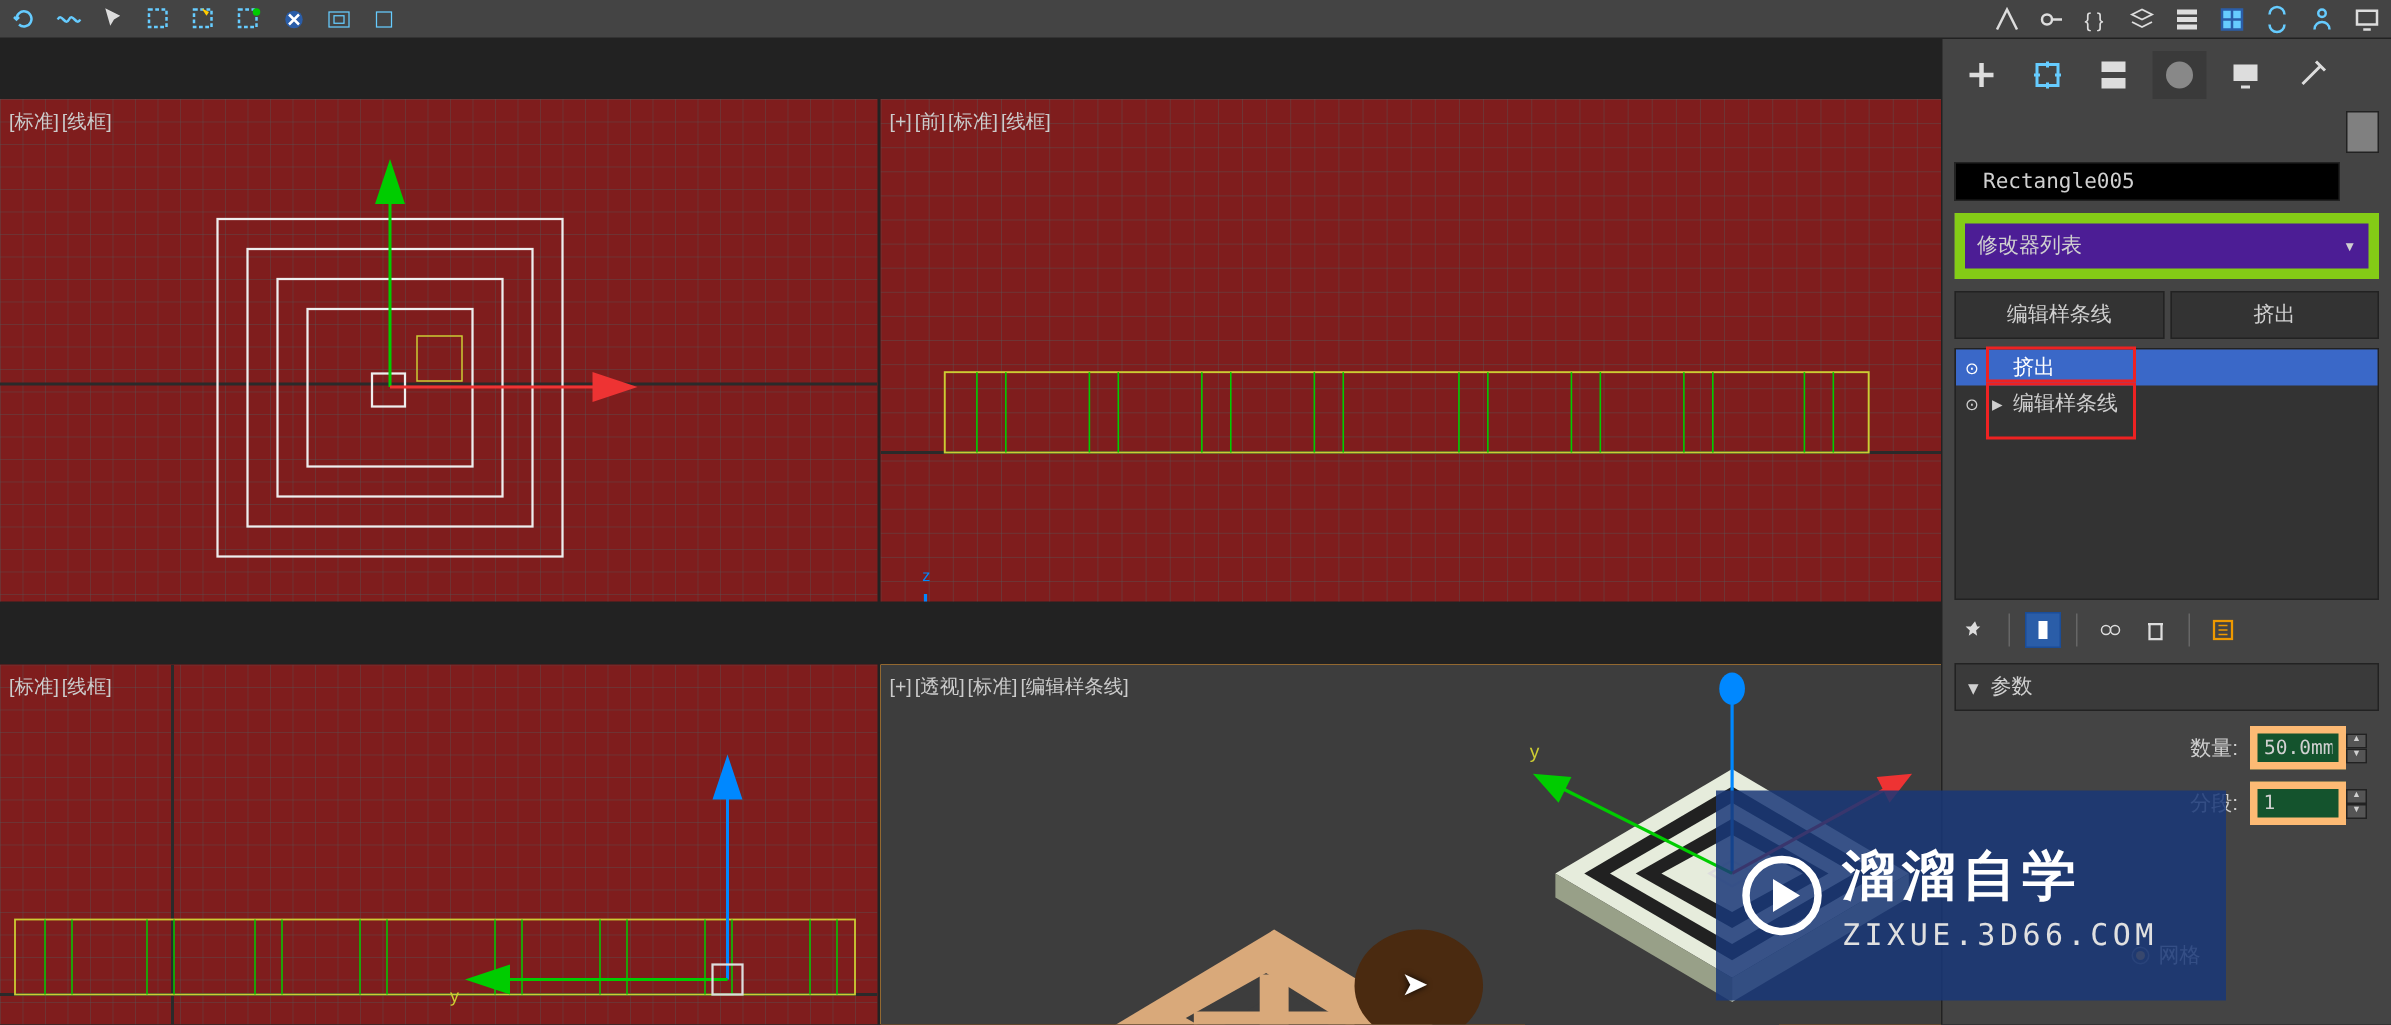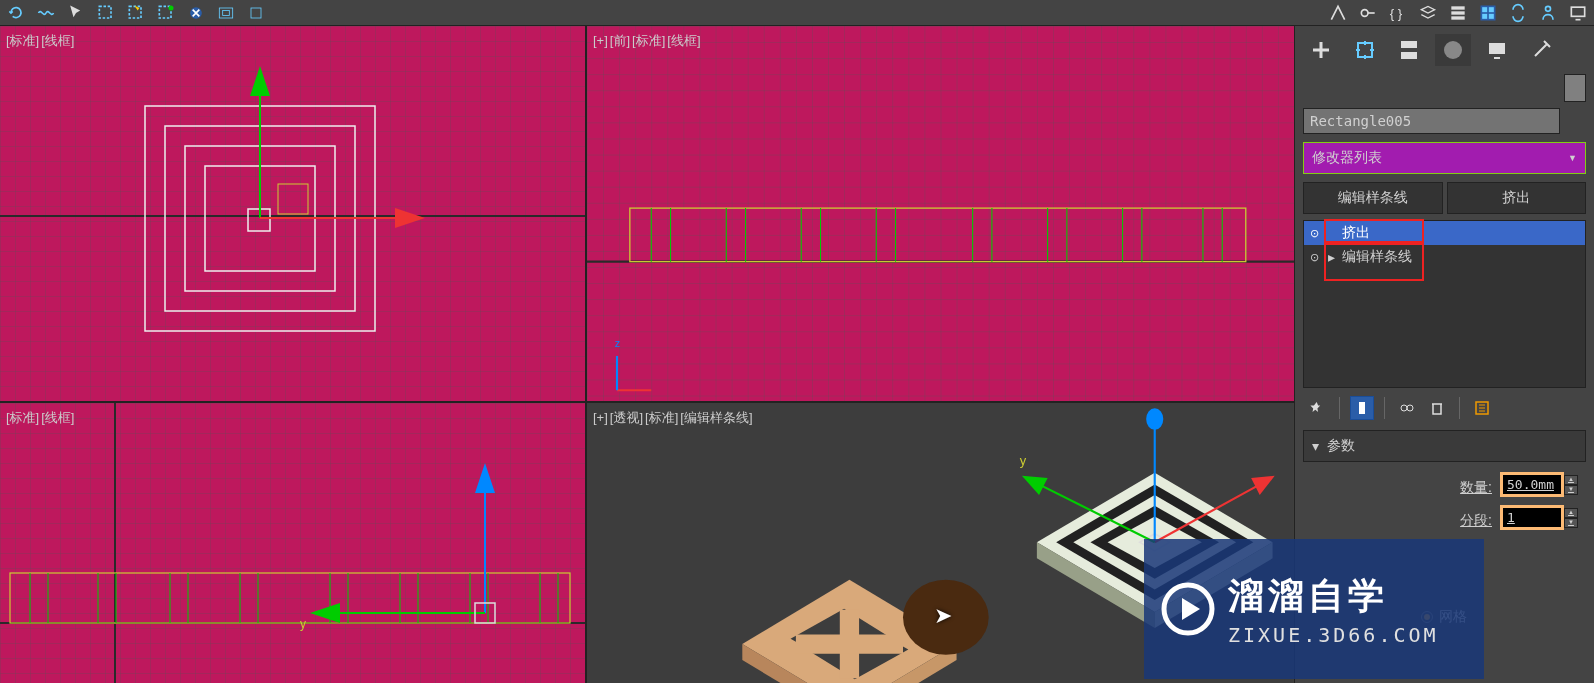--- a/index.html
+++ b/index.html
@@ -9,38 +9,38 @@
 .toolbar {
   height: 26px; width: 100%; background: #444; display: flex; align-items: center; padding: 0 4px; gap: 6px; border-bottom: 1px solid #222;
 }
 .toolbar .tb-btn { width: 24px; height: 22px; display: flex; align-items: center; justify-content: center; cursor: pointer; }
 .toolbar .spacer { flex: 1; }
 .tb-svg { width: 22px; height: 20px; }
 
 
 .main { display: flex; height: calc(100% - 26px); }
 .viewports { flex: 1; display: grid; grid-template-columns: 585px 1fr; grid-template-rows: 375px 1fr; gap: 2px; background: #222; }
-.viewport { background: #be185d; position: relative; overflow: hidden; }
+.viewport { background: #7f1d1d; position: relative; overflow: hidden; margin-top: 40px; }
 .viewport.active { outline: 3px solid #f0c040; outline-offset: -3px; }
 .vp-label { position: absolute; top: 6px; left: 6px; font-size: 13px; color: #ccc; z-index: 5; }
 .vp-label span { margin-right: 2px; }
 
 
 .vp-canvas { position: absolute; inset: 0; }
 
 
 .cmd-panel { width: 300px; background: #444; border-left: 1px solid #222; display: flex; flex-direction: column; }
 .cmd-tabs { display: flex; gap: 8px; padding: 8px; height: 48px; align-items: center; }
 .cmd-tab { width: 36px; height: 32px; display: flex; align-items: center; justify-content: center; border: 1px solid transparent; cursor: pointer; }
 .cmd-tab.filled { background: #3a3a3a; }
 .name-row { display: flex; gap: 4px; padding: 0 8px 8px; }
-.name-input { flex: 1; background: #737373; border: 1px solid #222; color: #d0d0d0; font-size: 14px; padding: 4px 6px; font-family: monospace; margin-top: 34px; }
+.name-input { flex: 1; background: #000000; border: 1px solid #222; color: #d0d0d0; font-size: 14px; padding: 4px 18px; font-family: monospace; margin-top: 34px; }
 .color-swatch { width: 22px; height: 28px; background: #808080; border: 1px solid #222; cursor: pointer; }
 
-.dropdown { margin: 0 8px 8px; background: #a21caf; border: 1px solid #84cc16; padding: 6px 8px; font-size: 14px; cursor: pointer; display: flex; justify-content: space-between; align-items: center; }
+.dropdown { margin: 0 8px 8px; background: #4c1d95; border: 7px solid #84cc16; padding: 6px 8px; font-size: 14px; cursor: pointer; display: flex; justify-content: space-between; align-items: center; }
 .dropdown .arrow { font-size: 9px; }
 
 .mod-buttons { display: flex; gap: 4px; padding: 0 8px 6px; }
 .mod-btn { flex: 1; background: #333; border: 1px solid #222; color: #d0d0d0; font-size: 14px; padding: 6px 0; text-align: center; cursor: pointer; }
 
 .mod-stack { margin: 0 8px 4px; background: #333; border: 1px solid #222; height: 168px; font-size: 14px; position: relative; }
 .mod-row { display: flex; align-items: center; padding: 3px 6px; cursor: pointer; font-family: "SimSun", monospace; }
 .mod-row.selected { background: #3a68c8; color: #fff; }
 .mod-row .vis-icon { width: 18px; font-size: 11px; }
 .mod-row .expand { width: 14px; }
@@ -48,34 +48,34 @@
 .red-box.one { top: -2px; left: 20px; width: 100px; height: 24px; }
 .red-box.two { top: 22px; left: 20px; width: 100px; height: 38px; }
 
 .stack-toolbar { display: flex; gap: 6px; padding: 4px 10px 10px; align-items: center; }
 .stk-btn { width: 24px; height: 24px; display: flex; align-items: center; justify-content: center; border: 1px solid transparent; cursor: pointer; }
 .stk-btn.active { background: #2a5da8; border-color: #1a4d98; }
 .sep-v { width: 1px; height: 22px; background: #666; margin: 0 4px; }
 
 .rollout-header { margin: 0 8px; background: #3a3a3a; border: 1px solid #222; padding: 6px 8px; display: flex; align-items: center; gap: 8px; font-size: 14px; cursor: pointer; }
 .rollout-body { margin: 0 8px; padding: 10px 8px; }
-.param-row { display: flex; align-items: flex-end; justify-content: flex-end; gap: 8px; margin-bottom: 8px; font-size: 14px; text-decoration: underline; }
+.param-row { display: flex; align-items: center; justify-content: flex-end; gap: 8px; margin-bottom: 8px; font-size: 14px; }
 .param-label { text-align: right; }
 .spinner { display: flex; align-items: center; }
-.spinner-input { width: 64px; background: #000000; border: 3px solid #fdba74; color: #d0d0d0; font-size: 13px; padding: 2px 4px; font-family: monospace; }
+.spinner-input { width: 64px; background: #14532d; border: 5px solid #fdba74; color: #d0d0d0; font-size: 13px; padding: 2px 4px; font-family: monospace; }
 .spin-btns { display: flex; flex-direction: column; }
 .spin-btn { width: 14px; height: 10px; background: #555; border: 1px solid #222; font-size: 6px; line-height: 6px; text-align: center; cursor: pointer; }
 
 .radio-row { display: flex; align-items: center; gap: 6px; margin-left: 110px; font-size: 14px; }
 .radio-dot { width: 12px; height: 12px; border-radius: 50%; border: 1px solid #888; display: inline-flex; align-items: center; justify-content: center; }
 .radio-dot .inner { width: 6px; height: 6px; border-radius: 50%; background: #e0a030; }
 
 
 .watermark {
-  position: absolute; right: 110px; bottom: 4px; width: 340px; height: 140px;
+  position: absolute; right: 110px; bottom: 16px; width: 340px; height: 140px;
   background: rgba(25,55,120,0.85); display: flex; align-items: center; padding: 0 16px; gap: 12px;
   pointer-events: none;
 }
 .wm-icon { width: 56px; height: 56px; }
 .wm-text { display: flex; flex-direction: column; gap: 2px; }
 .wm-big { font-size: 36px; font-weight: 700; color: #fff; letter-spacing: 4px; }
 .wm-small { font-size: 20px; color: #e0e0e0; letter-spacing: 3px; font-family: monospace; }
 
 
 .cursor-arrow { position: absolute; font-size: 22px; color: #fff; z-index: 6; text-shadow: 0 0 4px #000; }

